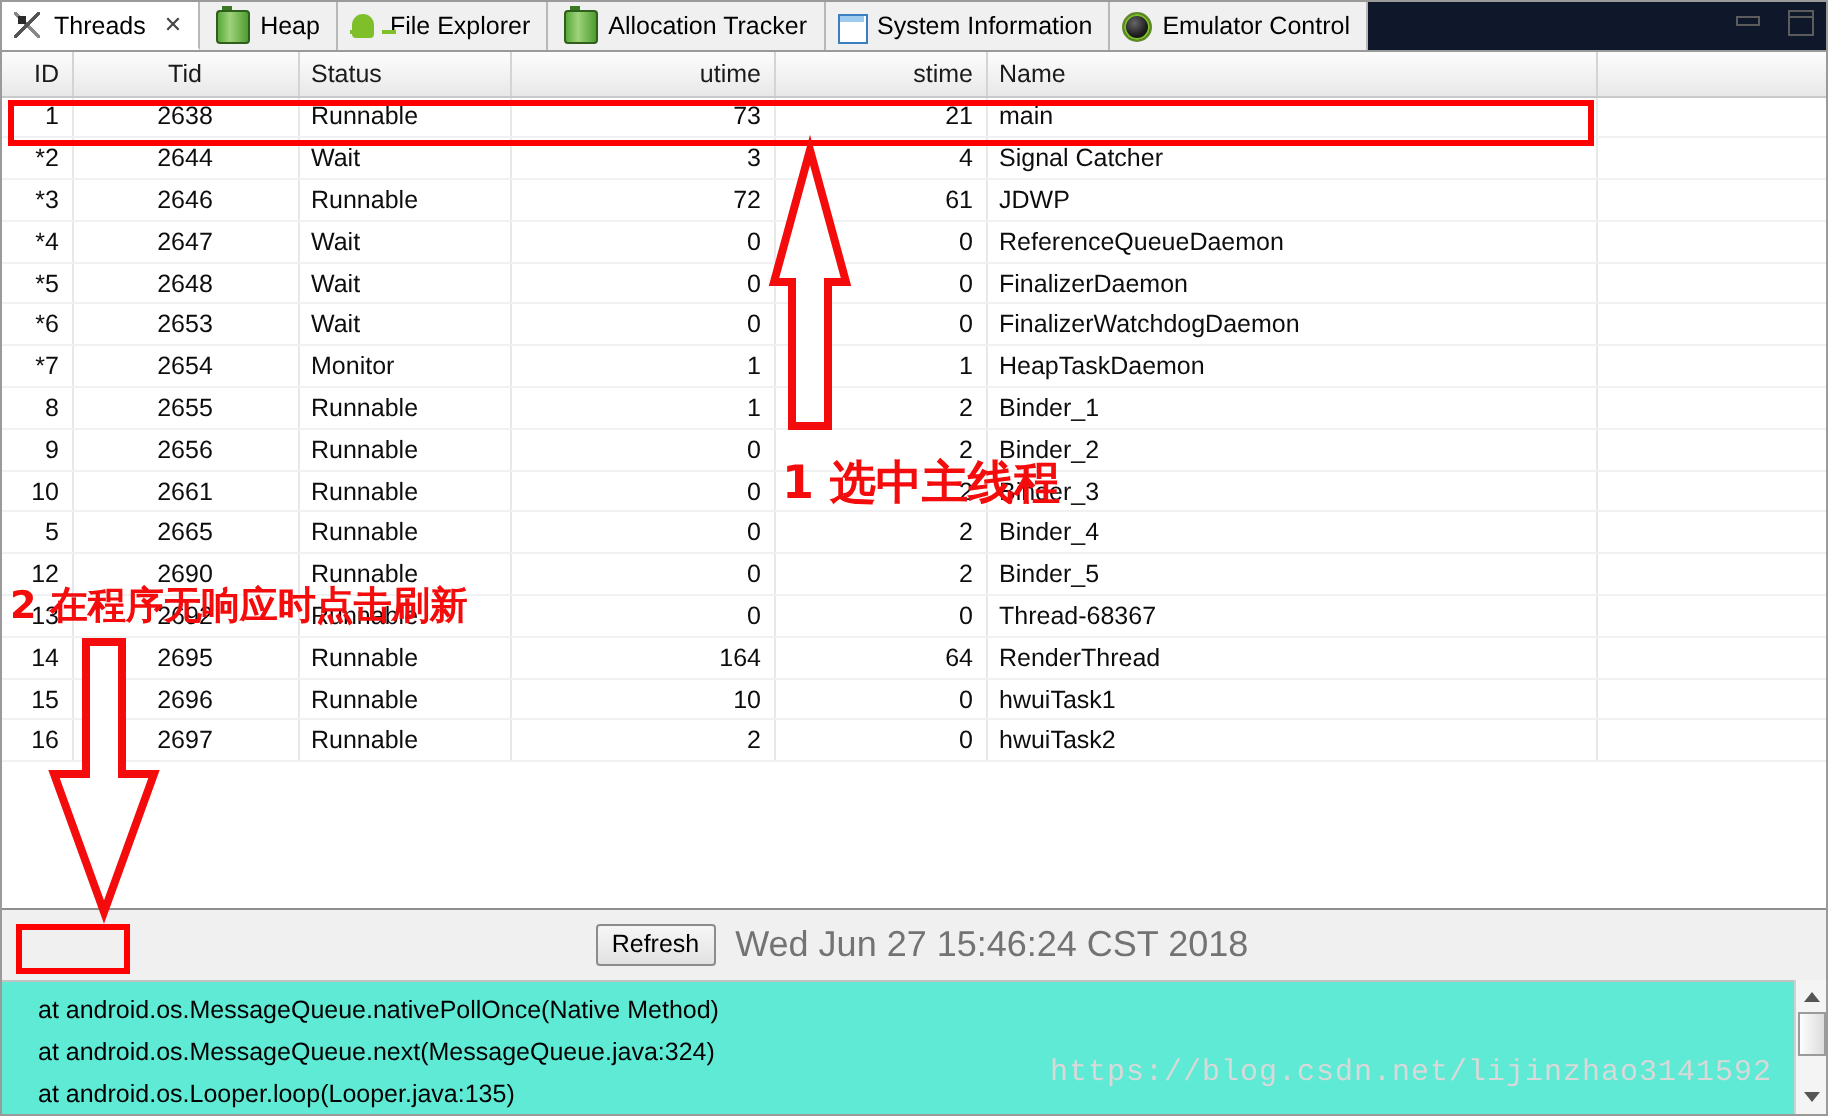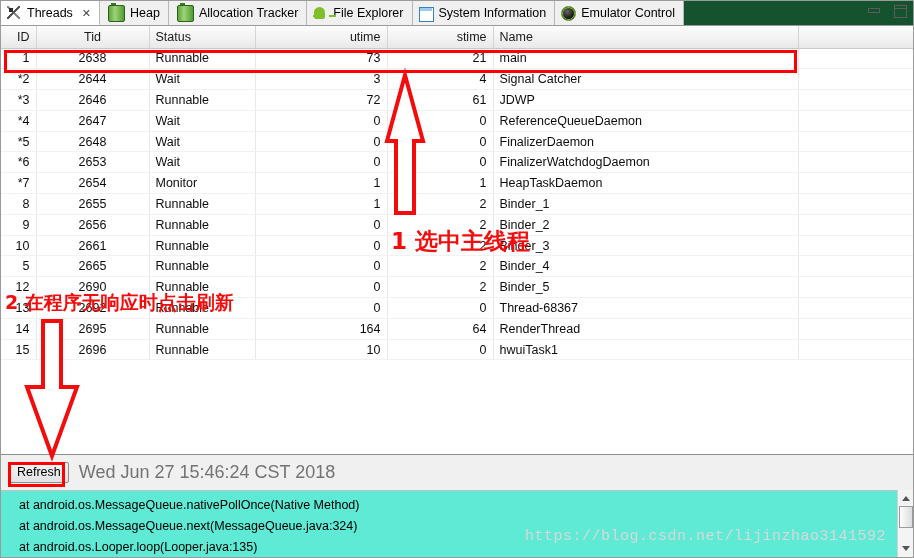--- a/index.html
+++ b/index.html
@@ -21,21 +21,21 @@
     border: 1px solid #9a9a9a;
     box-sizing: border-box;
     background: #ffffff;
   }
 
   
   .tabbar {
     position: absolute;
     left: 0; top: 0;
     width: 912px; height: 25px;
-    background: #14532d;
+    background: #0f172a;
     border-bottom: 1px solid #9a9a9a;
     box-sizing: border-box;
     display: flex;
     align-items: stretch;
   }
   .tab {
     display: flex;
     align-items: center;
     gap: 5px;
     padding: 0 8px 0 6px;
@@ -196,20 +196,21 @@
   .refreshbar {
     position:absolute;
     left:0; top:453px;
     width:912px; height:36px;
     background:#f0f0f0;
     border-top:1px solid #8e8e8e;
     box-sizing:border-box;
     display:flex; align-items:center;
     padding-left:8px;
     gap:10px;
+    justify-content:center;
   }
   .refresh-btn {
     background: linear-gradient(to bottom,#f6f6f6,#e2e2e2);
     border:1px solid #8c8c8c;
     border-radius:2px;
     padding:2px 7px;
     font-size:12.5px;
     line-height:15px;
     color:#000;
   }
@@ -315,27 +316,27 @@
       <span class="tlabel">Threads</span>
       <span class="closex">✕</span>
     </div>
 
     <div class="tab">
       <span class="ticon ic-heap"></span>
       <span class="tlabel">Heap</span>
     </div>
 
     <div class="tab">
+      <span class="ticon ic-android"></span>
+      <span class="tlabel">File Explorer</span>
+    </div>
+
+    <div class="tab">
       <span class="ticon ic-alloc"></span>
       <span class="tlabel">Allocation Tracker</span>
-    </div>
-
-    <div class="tab">
-      <span class="ticon ic-android"></span>
-      <span class="tlabel">File Explorer</span>
     </div>
 
     <div class="tab">
       <span class="ticon ic-sysinfo"></span>
       <span class="tlabel">System Information</span>
     </div>
 
     <div class="tab">
       <span class="ticon ic-emu"></span>
       <span class="tlabel">Emulator Control</span>
@@ -489,20 +490,29 @@
           </tr>
           <tr>
             <td class="c-id">15</td>
             <td class="c-tid">2696</td>
             <td class="c-status">Runnable</td>
             <td class="c-utime">10</td>
             <td class="c-stime">0</td>
             <td class="c-name">hwuiTask1</td>
             <td class="c-pad"></td>
           </tr>
+          <tr>
+            <td class="c-id">16</td>
+            <td class="c-tid">2697</td>
+            <td class="c-status">Runnable</td>
+            <td class="c-utime">2</td>
+            <td class="c-stime">0</td>
+            <td class="c-name">hwuiTask2</td>
+            <td class="c-pad"></td>
+          </tr>
         </tbody>
     </table>
   </div>
 
   <div class="refreshbar">
     <button class="refresh-btn">Refresh</button>
     <span class="stamp">Wed Jun 27 15:46:24 CST 2018</span>
   </div>
 
   <div class="stack">

